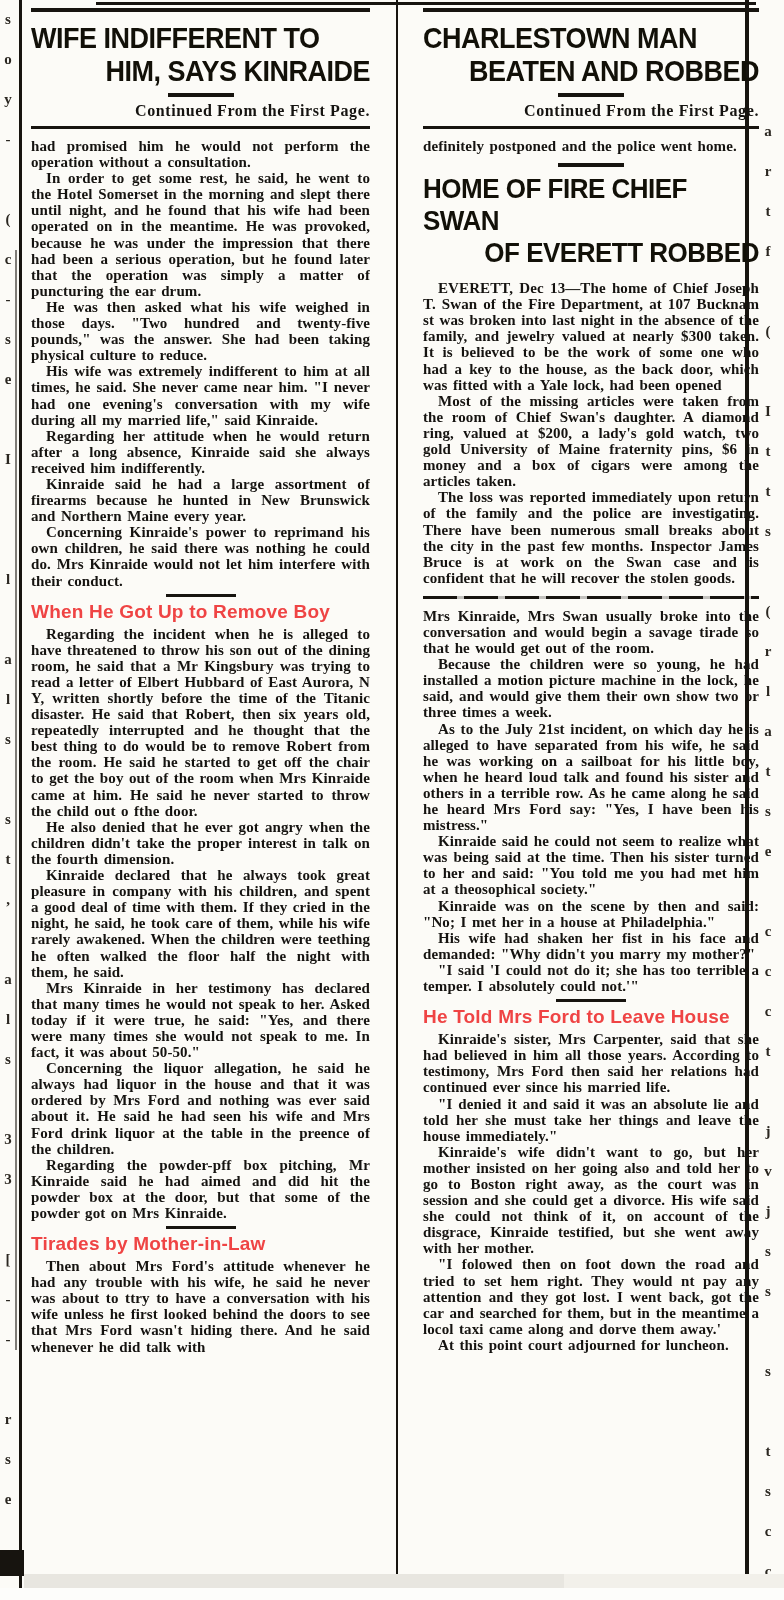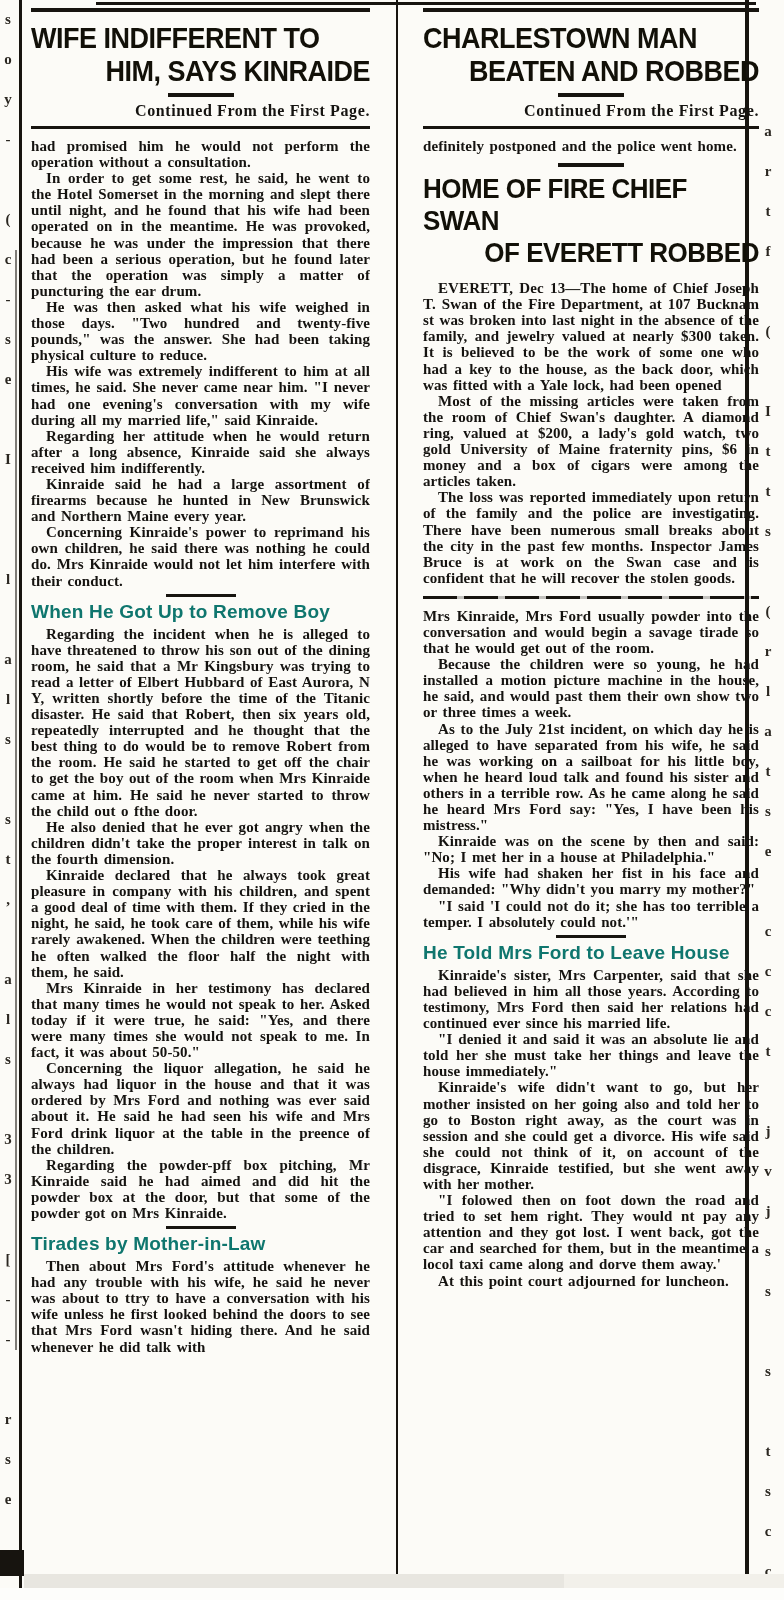--- a/index.html
+++ b/index.html
@@ -47,21 +47,21 @@
     margin:0;text-align:justify;
     font-size:15px;line-height:16.1px;font-weight:bold;
     text-indent:15px;word-spacing:1.6px;letter-spacing:.1px;
   }
   .para.noindent{text-indent:0;}
   .subhead-wrap{margin:5px 0 3px;}
   .mini-dash{width:70px;height:3px;background:#17140f;margin:4px auto 4px;}
   .subhead{
     font-family:"Liberation Sans", sans-serif;
     font-weight:700;font-size:19px;line-height:22px;
-    letter-spacing:.2px;margin:1px 0 3px;color:#0f766e;
+    letter-spacing:.2px;margin:1px 0 3px;color:#ef4444;
   }
   .divider{
     height:3px;margin:10px 0 9px;
     background:repeating-linear-gradient(90deg,#17140f 0 34px,rgba(23,20,15,.25) 34px 41px);
   }
   .headline-block2{margin-top:6px;margin-bottom:18px;}
   
   .bottom-strip{position:absolute;left:24px;bottom:12px;width:540px;height:14px;background:#e8e6e0;}
   .bottom-strip2{position:absolute;left:564px;bottom:12px;width:220px;height:14px;background:#f2f0ea;}
   .bottom-white{position:absolute;left:0;bottom:0;width:100%;height:12px;background:#fdfdfb;}
@@ -216,23 +216,24 @@
       </div>
     </div>
     <div class="article-body">
         <p class="para">EVERETT, Dec 13—The home of Chief Joseph T. Swan of the Fire Department, at 107 Bucknam st was broken into last night in the absence of the family, and jewelry valued at nearly $300 taken. It is believed to be the work of some one who had a key to the house, as the back door, which was fitted with a Yale lock, had been opened</p>
         <p class="para">Most of the missing articles were taken from the room of Chief Swan's daughter. A diamond ring, valued at $200, a lady's gold watch, two gold University of Maine fraternity pins, $6 in money and a box of cigars were among the articles taken.</p>
         <p class="para">The loss was reported immediately upon return of the family and the police are investigating. There have been numerous small breaks about the city in the past few months. Inspector James Bruce is at work on the Swan case and is confident that he will recover the stolen goods.</p>
       </div>
 
     <div class="divider"></div>
     <div class="article-body">
-        <p class="para noindent">Mrs Kinraide, Mrs Ford usually powder into the conversation and would begin a savage tirade so that he would get out of the room.</p>
-        <p class="para">Because the children were so young, he had installed a motion picture machine in the house, he said, and would past them their own show two or three times a week.</p>
+        <p class="para noindent">Mrs Kinraide, Mrs Swan usually broke into the conversation and would begin a savage tirade so that he would get out of the room.</p>
+        <p class="para">Because the children were so young, he had installed a motion picture machine in the lock, he said, and would give them their own show two or three times a week.</p>
         <p class="para">As to the July 21st incident, on which day he is alleged to have separated from his wife, he said he was working on a sailboat for his little boy, when he heard loud talk and found his sister and others in a terrible row. As he came along he said he heard Mrs Ford say: "Yes, I have been his mistress."</p>
+        <p class="para">Kinraide said he could not seem to realize what was being said at the time. Then his sister turned to her and said: "You told me you had met him at a theosophical society."</p>
         <p class="para">Kinraide was on the scene by then and said: "No; I met her in a house at Philadelphia."</p>
         <p class="para">His wife had shaken her fist in his face and demanded: "Why didn't you marry my mother?"</p>
         <p class="para">"I said 'I could not do it; she has too terrible a temper. I absolutely could not.'"</p>
         <div class="subhead-wrap">
           <div class="mini-dash"></div>
           <div class="subhead">He Told Mrs Ford to Leave House</div>
         </div>
         <p class="para">Kinraide's sister, Mrs Carpenter, said that she had believed in him all those years. According to testimony, Mrs Ford then said her relations had continued ever since his married life.</p>
         <p class="para">"I denied it and said it was an absolute lie and told her she must take her things and leave the house immediately."</p>
         <p class="para">Kinraide's wife didn't want to go, but her mother insisted on her going also and told her to go to Boston right away, as the court was in session and she could get a divorce. His wife said she could not think of it, on account of the disgrace, Kinraide testified, but she went away with her mother.</p>

